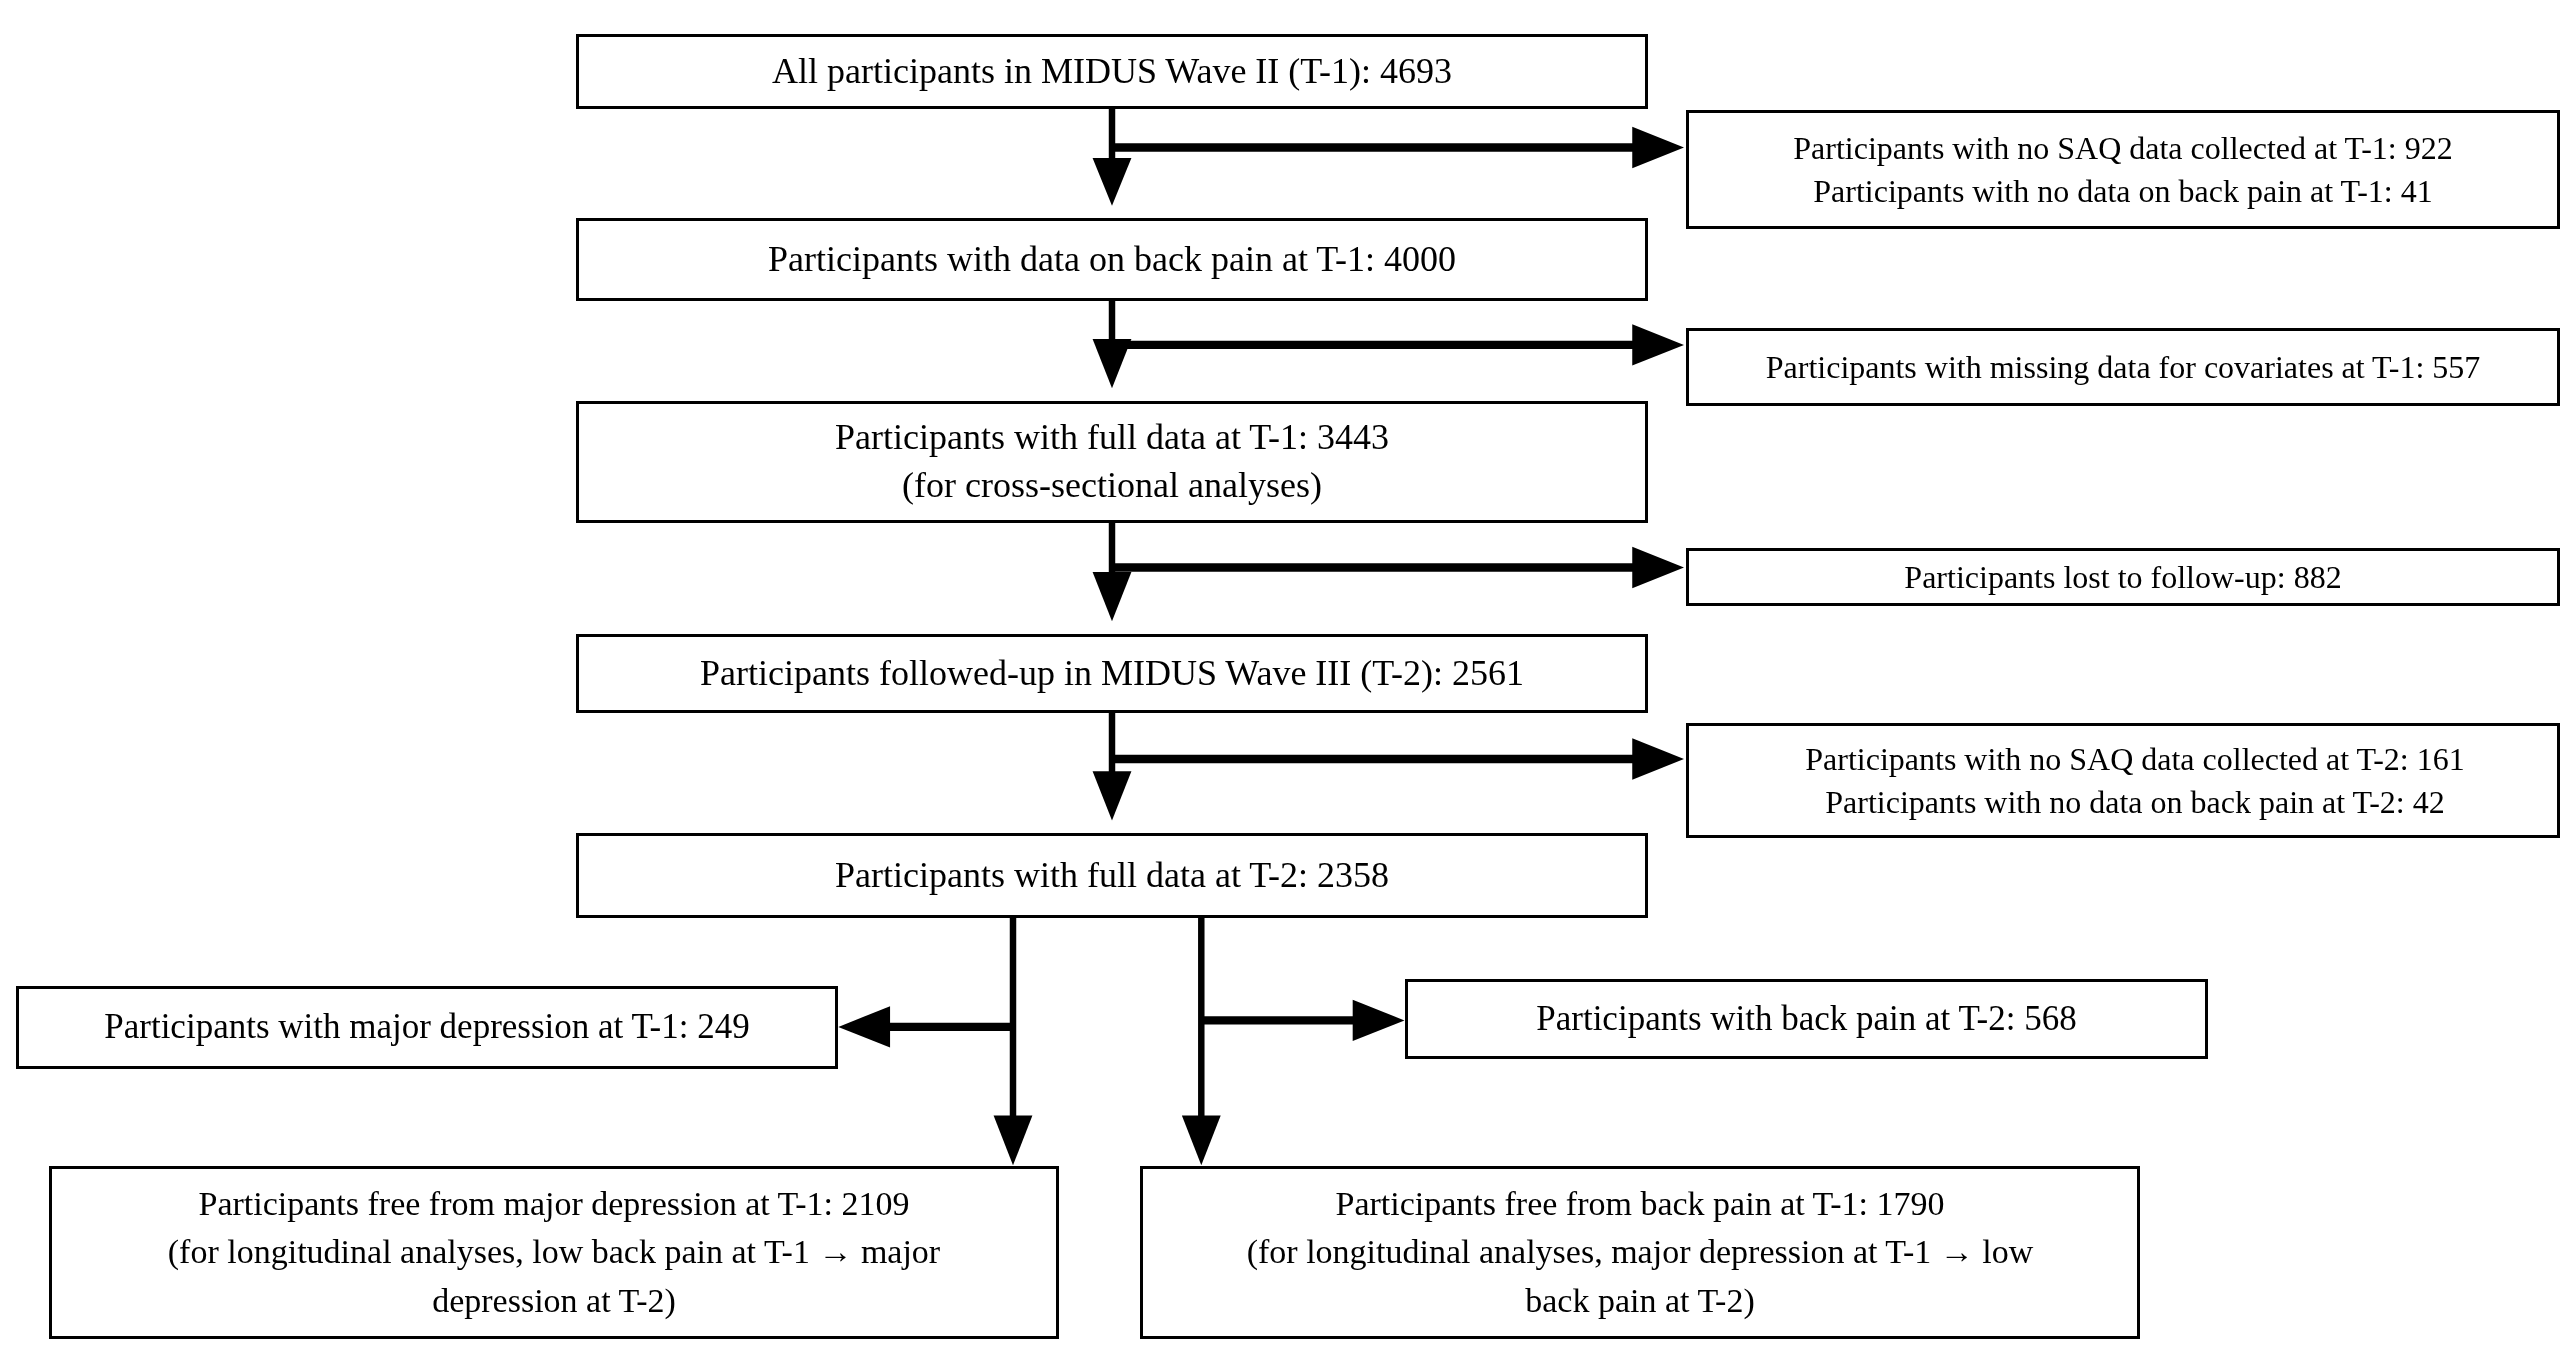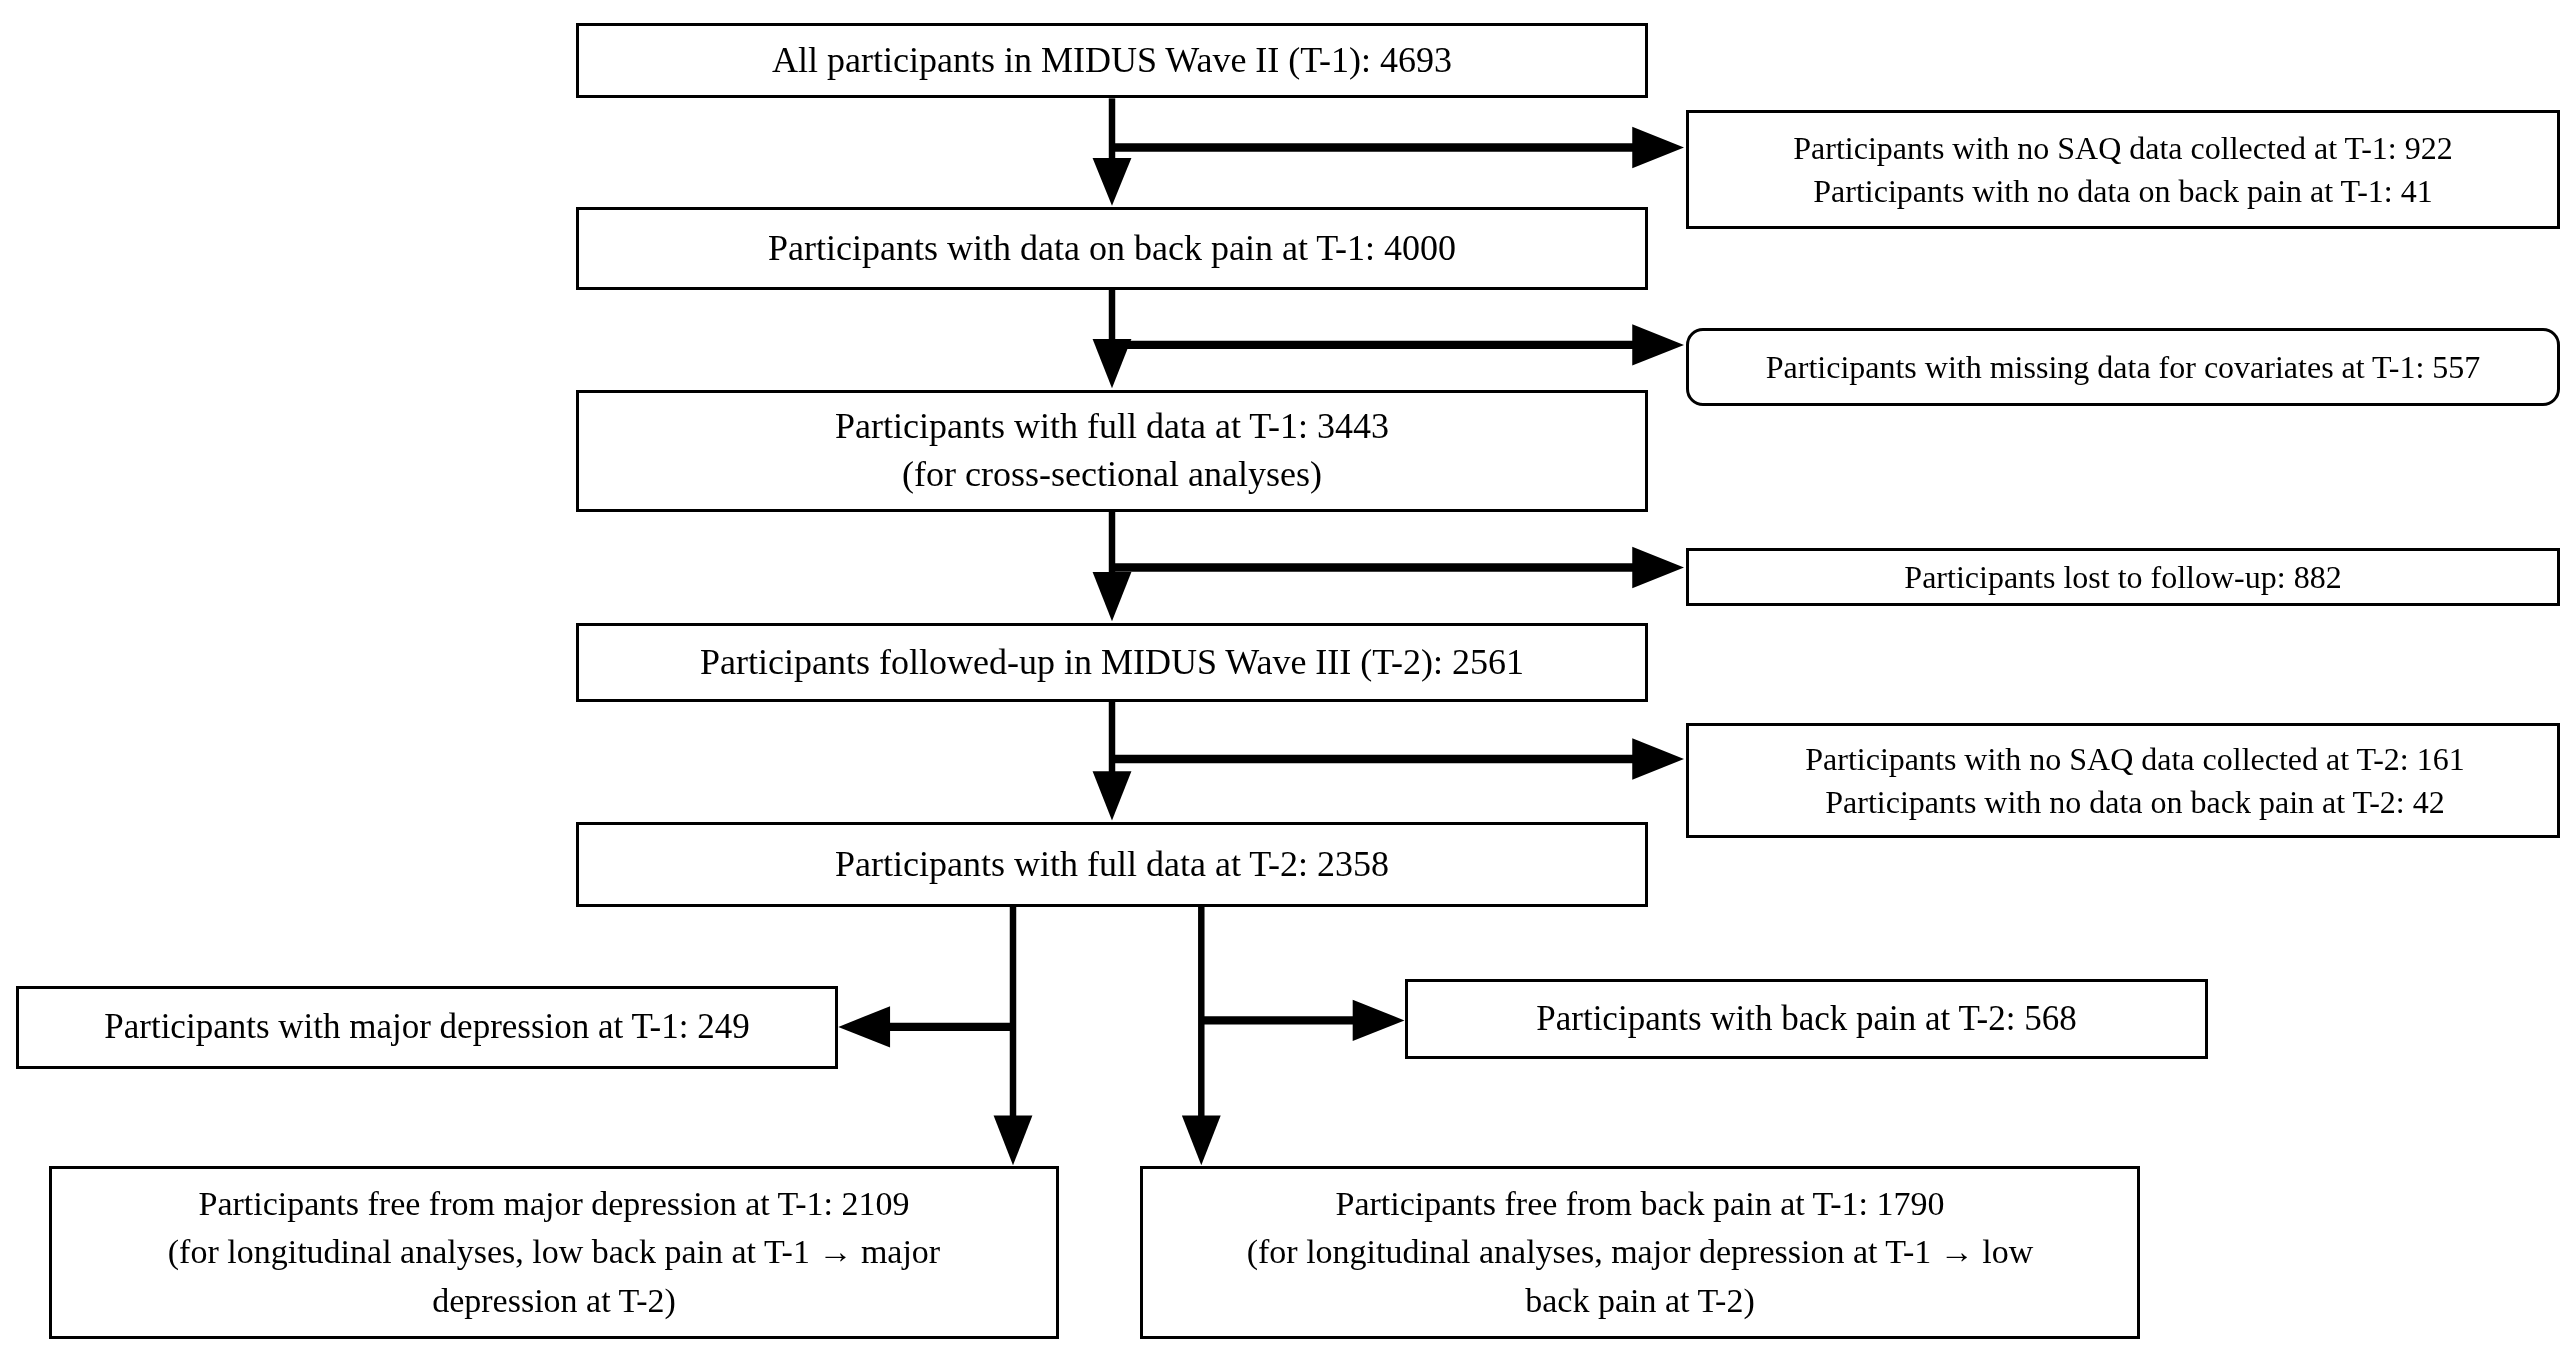--- a/index.html
+++ b/index.html
@@ -21,21 +21,21 @@
     box-sizing: border-box;
     border: 3.9px solid #000000;
     background: #ffffff;
     display: flex;
     flex-direction: column;
     justify-content: center;
     align-items: center;
     text-align: center;
     line-height: 1.32;
   }
-  .f-main   { font-size: 36px; }
+  .f-main   { font-size: 36px; margin-top: 11px; }
   .f-side   { font-size: 32px; margin-top: 19px; }
   .f-mid    { font-size: 35px; }
   .f-bottom { font-size: 34px; line-height: 1.42; }
   .box span { display: block; white-space: nowrap; }
   #connectors {
     position: absolute;
     left: 0; top: 0;
     width: 2576px;
     height: 1364px;
     pointer-events: none;
@@ -130,21 +130,21 @@
 
   <div class="box f-main" style="left:576px; top:822px; width:1072px; height:85px;">
     <span>Participants with full data at T-2: 2358</span>
   </div>
 
   <div class="box f-side" style="left:1686px; top:91px; width:874px; height:119px;">
     <span>Participants with no SAQ data collected at T-1: 922</span>
     <span>Participants with no data on back pain at T-1: 41</span>
   </div>
 
-  <div class="box f-side" style="left:1686px; top:309px; width:874px; height:78px;border-radius:17px;">
+  <div class="box f-side" style="left:1686px; top:309px; width:874px; height:78px;">
     <span>Participants with missing data for covariates at T-1: 557</span>
   </div>
 
   <div class="box f-side" style="left:1686px; top:529px; width:874px; height:58px;">
     <span>Participants lost to follow-up: 882</span>
   </div>
 
   <div class="box f-side" style="left:1686px; top:704px; width:874px; height:115px;padding-left:24px;">
     <span>Participants with no SAQ data collected at T-2: 161</span>
     <span>Participants with no data on back pain at T-2: 42</span>

